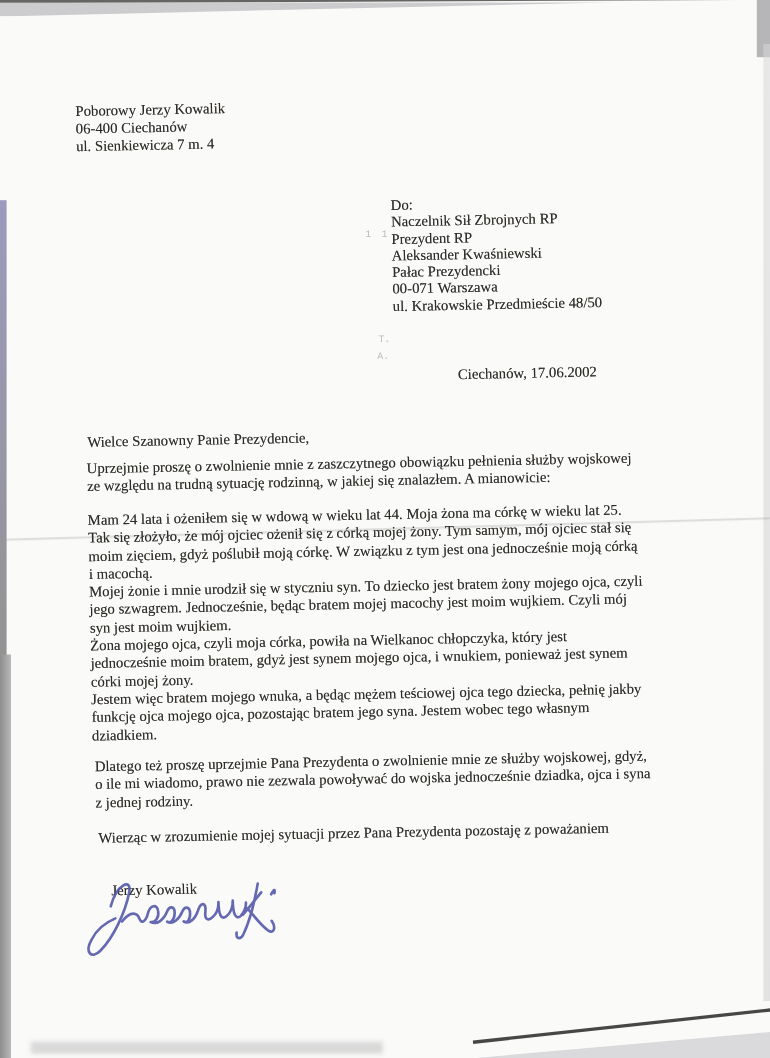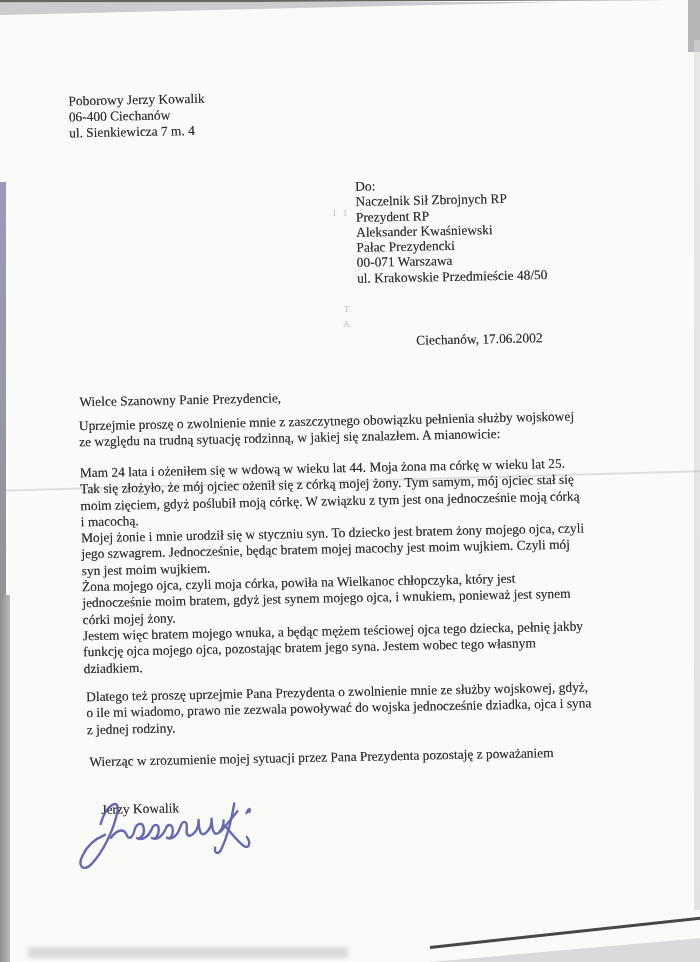--- a/index.html
+++ b/index.html
@@ -29,21 +29,21 @@
     background: #d9d9d9; filter: blur(2px); }
   .edge-bottom-diagonal { position: absolute; left: 430px; top: 946px; width: 300px; height: 3px;
     background: #474747; transform: rotate(-6.2deg); transform-origin: left center; }
   .edge-bottom-corner { position: absolute; right: 0; bottom: 0; width: 270px; height: 34px;
     background: #d2d2d4; clip-path: polygon(100% 100%, 100% 30%, 0 100%); opacity: .8; }
   .crease { position: absolute; left: 0; top: 480px; width: 700px; height: 2px;
     background: rgba(150,150,150,.28); transform: rotate(-1.6deg); filter: blur(.5px); }
 
   
   .faint-mark { position: absolute; color: #adadad; font-size: 9px; letter-spacing: 2px;
-    font-family: Liberation Serif, serif; opacity: .8; }
+    font-family: Liberation Mono, monospace; opacity: .8; }
 
   
   .letter { position: absolute; inset: 0; transform: rotate(-1.12deg); transform-origin: 50% 50%;
     color: #2e2c29; }
   .block { position: absolute; font-size: 13.4px; line-height: 16.3px; white-space: pre-line;
     text-shadow: 0 0 .5px rgba(46,44,41,.55); }
   .sender-block    { left: 76px;  top: 88px;  line-height: 16px; }
   .recipient-block { left: 361px; top: 179px; line-height: 15.3px; }
   .dateline        { left: 419px; top: 334px; }
   .salutation      { left: 81px;  top: 389px; }

